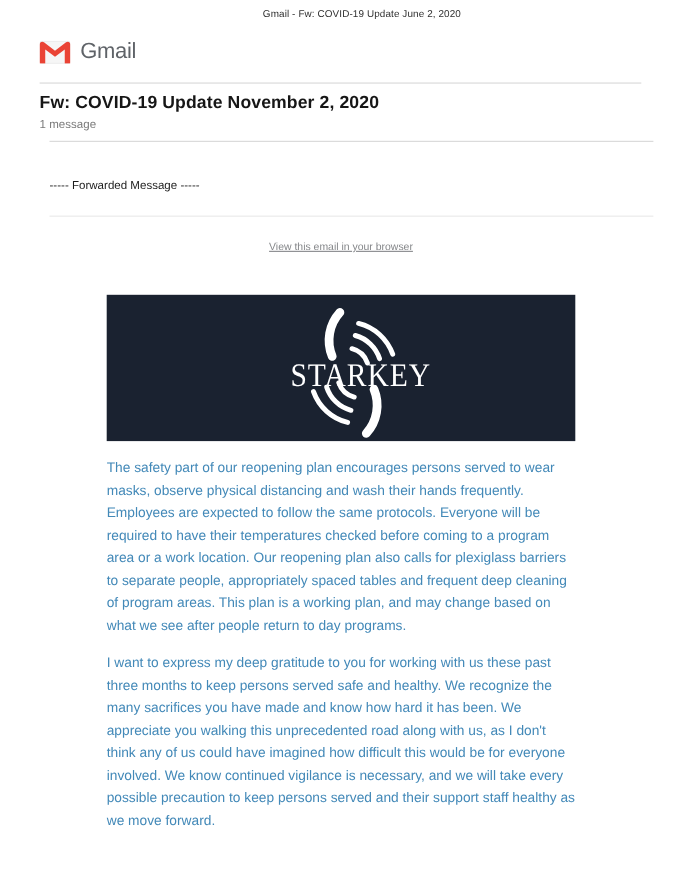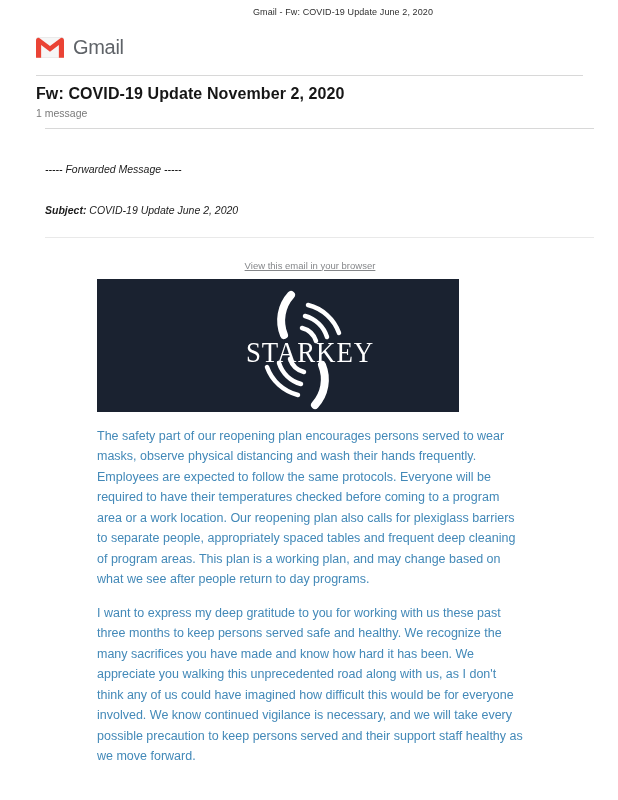--- a/index.html
+++ b/index.html
@@ -12,51 +12,51 @@
   html,body{background:#ffffff;}
   body{
     width:618px;height:800px;overflow:hidden;
     font-family:"Liberation Sans","DejaVu Sans",sans-serif;
     color:#1c1c1c;position:relative;
   }
   .print-header{
     padding-top:7px;text-align:center;
     font-size:9px;color:#2f2f2f;letter-spacing:.1px;
   }
-  .print-header span{position:relative;left:34px;}
+  .print-header span{position:relative;left:20px;}
   .logo-row{
     margin:19px 0 0 36px;display:flex;align-items:center;gap:9px;
   }
   .gmail-icon{width:28px;height:21px;display:block;}
   .gmail-word{
     font-size:20px;color:#5f6368;letter-spacing:-.3px;
   }
   .rule{border-top:1px solid var(--rule);height:0;}
   .rule-1{margin:16px 0 0 36px;width:547px;}
   .rule-2{margin:9px 0 0 45px;width:549px;}
   .rule-3{margin:6px 0 0 45px;width:549px;border-top-color:#e9e9e9;}
   .subject-h1{
     margin:9px 0 0 36px;font-size:16px;font-weight:bold;color:#161616;
     letter-spacing:.1px;
   }
   .msg-count{margin:4px 0 0 36px;font-size:10.5px;color:#7a7a7a;}
   .fwd-block{
     margin:7px 0 0 45px;font-size:10.5px;line-height:13.5px;color:#1c1c1c;
     white-space:pre-wrap;
-    font-style:italic;
   }
   .fwd-label{font-weight:bold;}
   .content-col{width:426px;margin-left:97px;}
   .browser-link-row{margin-top:17px;text-align:center;}
   .browser-link{
     font-size:9.5px;color:#85878a;text-decoration:underline;cursor:pointer;
   }
   .banner{
-    margin-top:6px;width:362px;height:133px;background:var(--banner-bg);
+    margin-top:36px;width:426px;height:133px;background:var(--banner-bg);
     overflow:hidden;
+    padding-left:18px;
   }
   .banner svg{display:block;width:426px;height:133px;}
   .email-body{margin-top:14px;font-size:12.5px;line-height:20.5px;color:var(--body-text);}
   .email-body p{margin-bottom:13px;}
 </style>
 </head>
 <body>
 
 <div class="print-header">
   <span>Gmail - Fw: COVID-19 Update June 2, 2020</span>
@@ -73,21 +73,20 @@
 
 <div class="rule rule-1"></div>
 
 <h1 class="subject-h1">Fw: COVID-19 Update November 2, 2020</h1>
 <div class="msg-count">1 message</div>
 
 <div class="rule rule-2"></div>
 
 <div class="fwd-block">
   <div>----- Forwarded Message -----</div>
-  <div><span class="fwd-label">Subject:</span><span> COVID-19 Update June 2, 2020</span></div>
 </div>
 
 <div class="rule rule-3"></div>
 
 <div class="content-col">
 
   <div class="browser-link-row">
     <a class="browser-link">View this email in your browser</a>
   </div>
 

